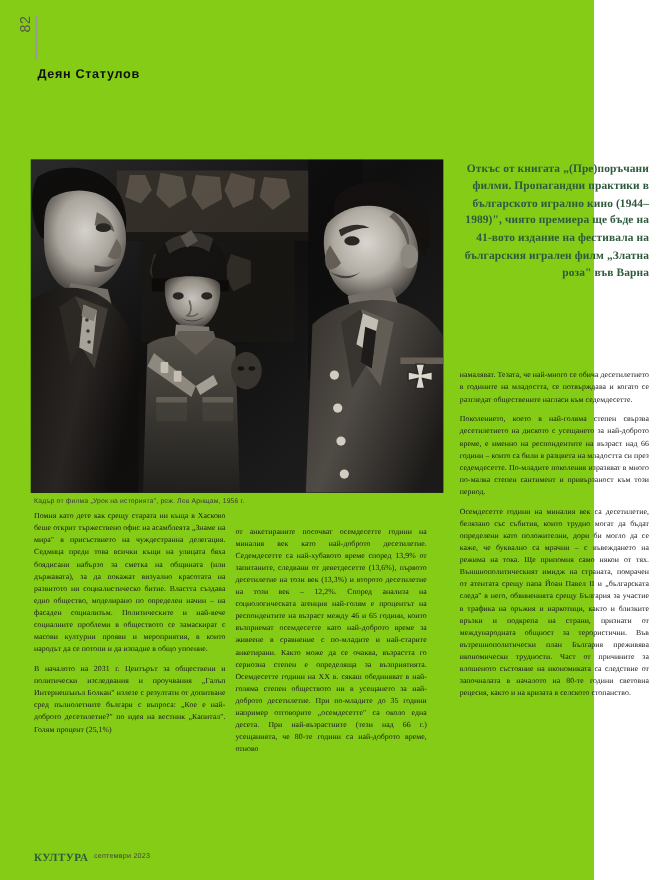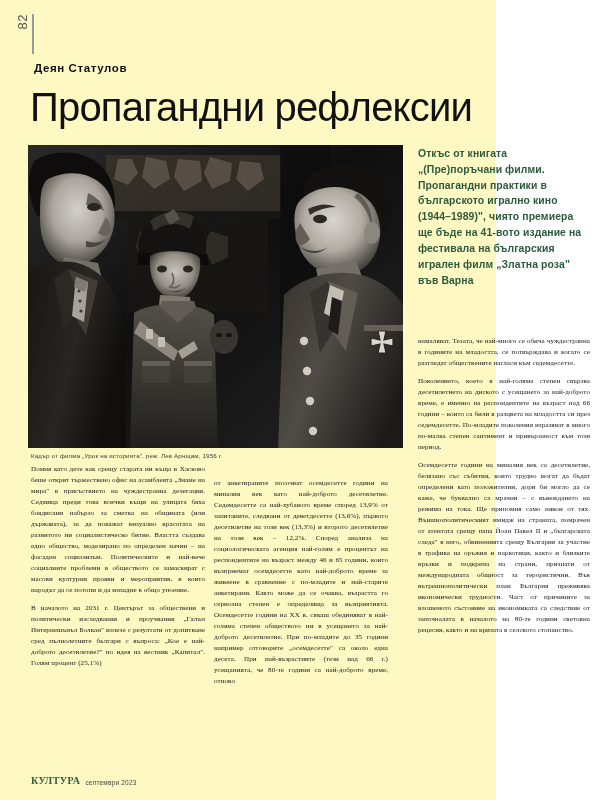--- a/index.html
+++ b/index.html
@@ -4,22 +4,22 @@
 <style>
   * { margin:0; padding:0; box-sizing:border-box; }
   html, body {
     width:600px; height:800px;
     background:#ffffff;
     font-family:"Liberation Sans", sans-serif;
     overflow:hidden;
   }
   .page {
     position:relative;
-    width:496px; height:800px;
-    background:#fef9c3;
+    width:540px; height:800px;
+    background:#84cc16;
   }
 
   
   .folio {
     position:absolute;
     left:14px; top:14px;
     display:flex; align-items:flex-start;
   }
   .folio-num {
     writing-mode:vertical-rl;
@@ -78,26 +78,27 @@
     color:#3a3a3a;
     letter-spacing:0.15px;
     line-height:1.3;
   }
 
   
   .standfirst {
     position:absolute;
     left:418px; top:146px;
     width:172px;
-    font-family:Liberation Sans, sans-serif;
+    font-family:Liberation Serif, serif;
     font-weight:bold;
     font-size:10.4px;
     line-height:1.52;
     color:#2d5a3d;
     letter-spacing:0.1px;
+    text-align:right;
   }
 
   
   .col {
     position:absolute;
     font-family:"Liberation Serif", serif;
     font-size:7.1px;
     line-height:1.55;
     color:#1a1a1a;
     text-align:justify;
@@ -108,21 +109,21 @@
   .col p:last-child { margin-bottom:0; }
 
   #col1 { left:31px;  top:464px; width:174px; height:300px; }
   #col2 { left:214px; top:478px; width:174px; height:300px;font-family:Liberation Serif, serif; }
   #col3 { left:418px; top:336px; width:172px; height:440px; }
 
   
   .footer {
     position:absolute;
     left:31px; bottom:14px;
-    display:flex; align-items:flex-end; gap:5px;
+    display:flex; align-items:flex-start; gap:5px;
   }
   .footer-brand {
     font-family:"Liberation Serif", serif;
     font-weight:bold;
     font-size:10px;
     letter-spacing:0.4px;
     color:#2d5a3d;
   }
   .footer-date {
     font-size:6.5px;
@@ -135,21 +136,20 @@
 
 <div class="page">
 
   <div class="folio">
     <div class="folio-num">82</div>
     <div class="folio-rule"></div>
   </div>
 
   <div class="author">Деян Статулов</div>
 
-  <h1 class="headline">Пропагандни рефлексии</h1>
 
   <div class="photo-wrap">
     <svg class="photo-svg" viewBox="0 0 375 303" preserveAspectRatio="none">
       <defs>
         <linearGradient id="bgGrad" x1="0" y1="0" x2="1" y2="1">
           <stop offset="0%" stop-color="#2a2a2a"></stop>
           <stop offset="45%" stop-color="#0f0f0f"></stop>
           <stop offset="100%" stop-color="#232323"></stop>
         </linearGradient>
         <radialGradient id="faceA" cx="50%" cy="40%" r="62%">
@@ -302,21 +302,21 @@
   <div class="col" id="col1">
     <p>Помня като дете как срещу старата ни къща в Хасково беше открит тържествено офис на асамблеята „Знаме на мира" в присъствието на чуждестранна делегация. Седмица преди това всички къщи на улицата бяха боядисани набързо за сметка на общината (или държавата), за да покажат визуално красотата на развитото ни социалистическо битие. Властта създава едно общество, моделирано по определен начин – на фасаден социализъм. Политическите и най-вече социалните проблеми в обществото се замаскират с масови културни прояви и мероприятия, в които народът да се потопи и да изпадне в общо упоение.</p>
     <p>В началото на 2031 г. Центърът за обществени и политически изследвания и проучвания „Галъп Интернешънъл Болкан" излезе с резултати от допитване сред пълнолетните българи с въпроса: „Кое е най-доброто десетилетие?" по идея на вестник „Капитал". Голям процент (25,1%)</p>
   </div>
 
   <div class="col" id="col2">
     <p>от анкетираните посочват осемдесетте години на миналия век като най-доброто десетилетие. Седемдесетте са най-хубавото време според 13,9% от запитаните, следвани от деветдесетте (13,6%), първото десетилетие на този век (13,3%) и второто десетилетие на този век – 12,2%. Според анализа на социологическата агенция най-голям е процентът на респондентите на възраст между 46 и 65 години, които възприемат осемдесетте като най-доброто време за живеене в сравнение с по-младите и най-старите анкетирани. Както може да се очаква, възрастта го сериозна степен е определяща за възприятията. Осемдесетте години на ХХ в. сякаш обединяват в най-голяма степен обществото ни в усещането за най-доброто десетилетие. При по-младите до 35 години например отговорите „осемдесетте" са около една десета. При най-възрастните (тези над 66 г.) усещанията, че 80-те години са най-доброто време, отново</p>
   </div>
 
   <div class="col" id="col3">
-    <p>намаляват. Тезата, че най-много се обича чуждестранна в годините на младостта, се потвърждава и когато се разгледат обществените нагласи към седемдесетте.</p>
+    <p>намаляват. Тезата, че най-много се обича десетилетието в годините на младостта, се потвърждава и когато се разгледат обществените нагласи към седемдесетте.</p>
     <p>Поколението, което в най-голяма степен свързва десетилетието на диското с усещането за най-доброто време, е именно на респондентите на възраст над 66 години – които са били в разцвета на младостта си през седемдесетте. По-младите поколения изразяват в много по-малка степен сантимент и привързаност към този период.</p>
     <p>Осемдесетте години на миналия век са десетилетие, белязано със събития, които трудно могат да бъдат определени като положителни, дори би могло да се каже, че буквално са мрачни – с въвеждането на режима на тока. Ще припомня само някои от тях. Външнополитическият имидж на страната, помрачен от атентата срещу папа Йоан Павел II и „българската следа" в него, обвиненията срещу България за участие в трафика на оръжия и наркотици, както и близките връзки и подкрепа на страни, признати от международната общност за терористични. Във вътрешнополитически план България преживява икономически трудности. Част от причините за влошеното състояние на икономиката са следствие от започналата в началото на 80-те години световна рецесия, както и на кризата в селското стопанство.</p>
   </div>
 
   <div class="footer">
     <span class="footer-brand">КУЛТУРА</span>
     <span class="footer-date">септември 2023</span>
   </div>
 
 </div>

